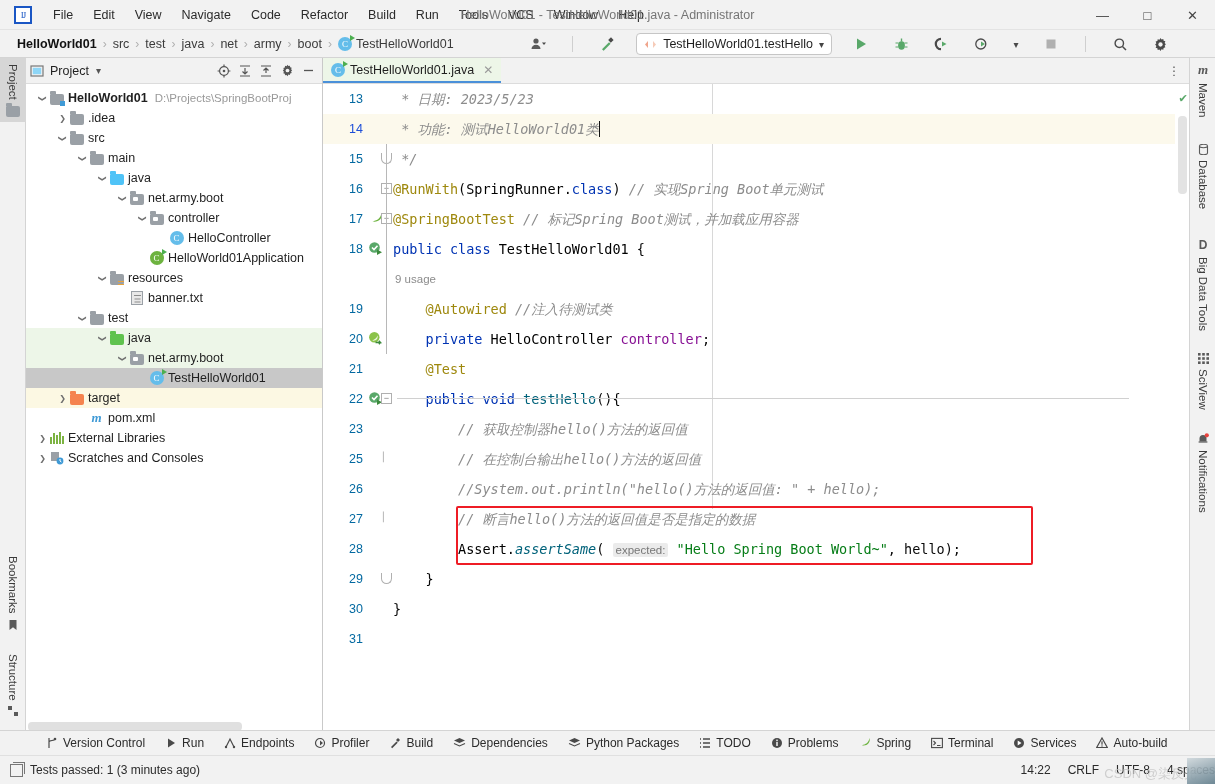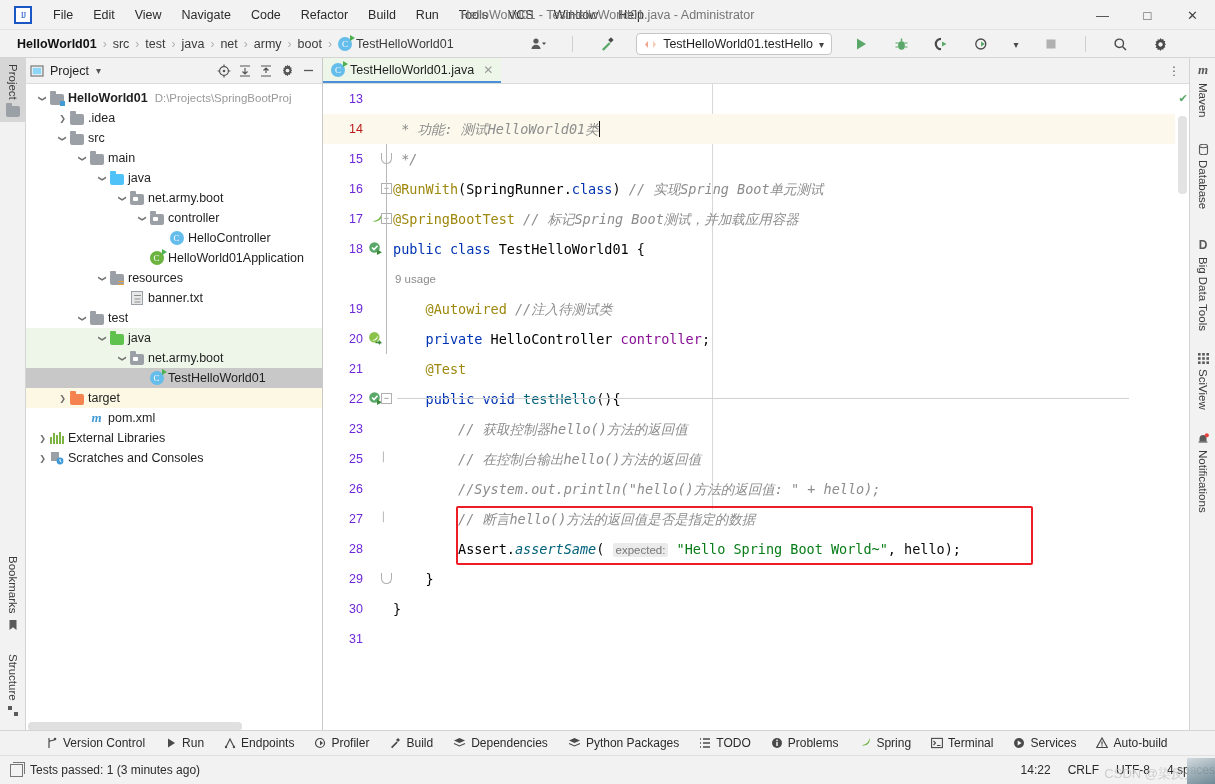--- a/index.html
+++ b/index.html
@@ -173,26 +173,26 @@
   .code-area {
     position:absolute; left:0; top:26px; right:0; bottom:0; background:#fff;
     overflow:hidden; font-family:"DejaVu Sans Mono", monospace; font-size:13.5px;
   }
   .lines { position:absolute; left:0; top:0; right:0; }
   .ln {
     position:relative; height:30px; line-height:30px; white-space:pre;
   }
   .ln .num {
     position:absolute; left:0; width:40px; text-align:right;
-    color:#6d28d9; font-size:12.5px; font-family:"Liberation Sans", sans-serif;
+    color:#0369a1; font-size:12.5px; font-family:"Liberation Sans", sans-serif;
   }
   .ln .gicon { position:absolute; left:45px; top:7px; width:16px; height:16px; }
   .ln .txt { position:absolute; left:70px; }
   .ln.cur { background:#fcf9ec; }
-  .ln.cur .num { color:#b91c1c; }
+  .ln.cur .num { color:#1d4ed8; }
   .indent-guide {
     position:absolute; left:389px; top:0; width:1px; bottom:0; background:#d8d8d8;
   }
 
   
   .kw { color:#0033b3; }
   .ann { color:#9e880d; }
   .cmt { color:#8c8c8c; font-style:italic; }
   .str { color:#067d17; }
   .cls-n { color:#000; }
@@ -692,21 +692,21 @@
         <span class="cls run">C</span>
         <span>TestHelloWorld01.java</span>
         <span class="x">✕</span>
       </div>
       <div class="tab-more">⋮</div>
     </div>
 
     <div class="code-area">
       <div class="indent-guide" style="left:389px; top:0; height:425px;"></div>
       <div class="lines" id="code-lines">
-          <div class="ln"><span class="num">13</span></div>
+          <div class="ln"><span class="num">13</span><span class="txt"><span class="cmt"> * </span><span class="cmt">日期: 2023/5/23</span></span></div>
           <div class="ln cur"><span class="num">14</span><span class="txt"><span class="cmt"> * </span><span class="cmt">功能: 测试HelloWorld01类</span><span class="caret"></span></span></div>
           <div class="ln"><span class="num">15</span><span class="txt"><span class="cmt"> */</span></span><span class="fold-mark" style="border-radius:0 0 6px 6px;border-top:none;">&nbsp;</span></div>
           <div class="ln"><span class="num">16</span><span class="txt"><span class="ann">@RunWith</span><span class="plain">(</span><span class="cls-n">SpringRunner</span><span class="plain">.</span><span class="kw">class</span><span class="plain">) </span><span class="cmt">// 实现Spring Boot单元测试</span></span><span class="fold-mark">−</span></div>
           <div class="ln"><span class="num">17</span><span class="gicon"><svg width="16" height="16" viewBox="0 0 16 16">
                 <path d="M13.5 2c-1 6-5 7.5-9 8.5 3 .5 6-.2 7.8-2.3C13.8 6.3 14 4 13.5 2z" fill="#6db33f"></path>
               </svg></span><span class="txt"><span class="ann">@SpringBootTest</span><span class="plain"> </span><span class="cmt">// 标记Spring Boot测试，并加载应用容器</span></span><span class="fold-mark">−</span></div>
           <div class="ln"><span class="num">18</span><span class="gicon"><svg width="16" height="16" viewBox="0 0 16 16">
                 <circle cx="6.5" cy="6.5" r="5.3" fill="#59a869"></circle>
                 <path d="M4 6.5l2 2 3.5-3.8" stroke="#fff" stroke-width="1.6" fill="none"></path>
                 <path d="M9 8.5l5 2.8-5 2.8z" fill="#3d8a3d"></path>

